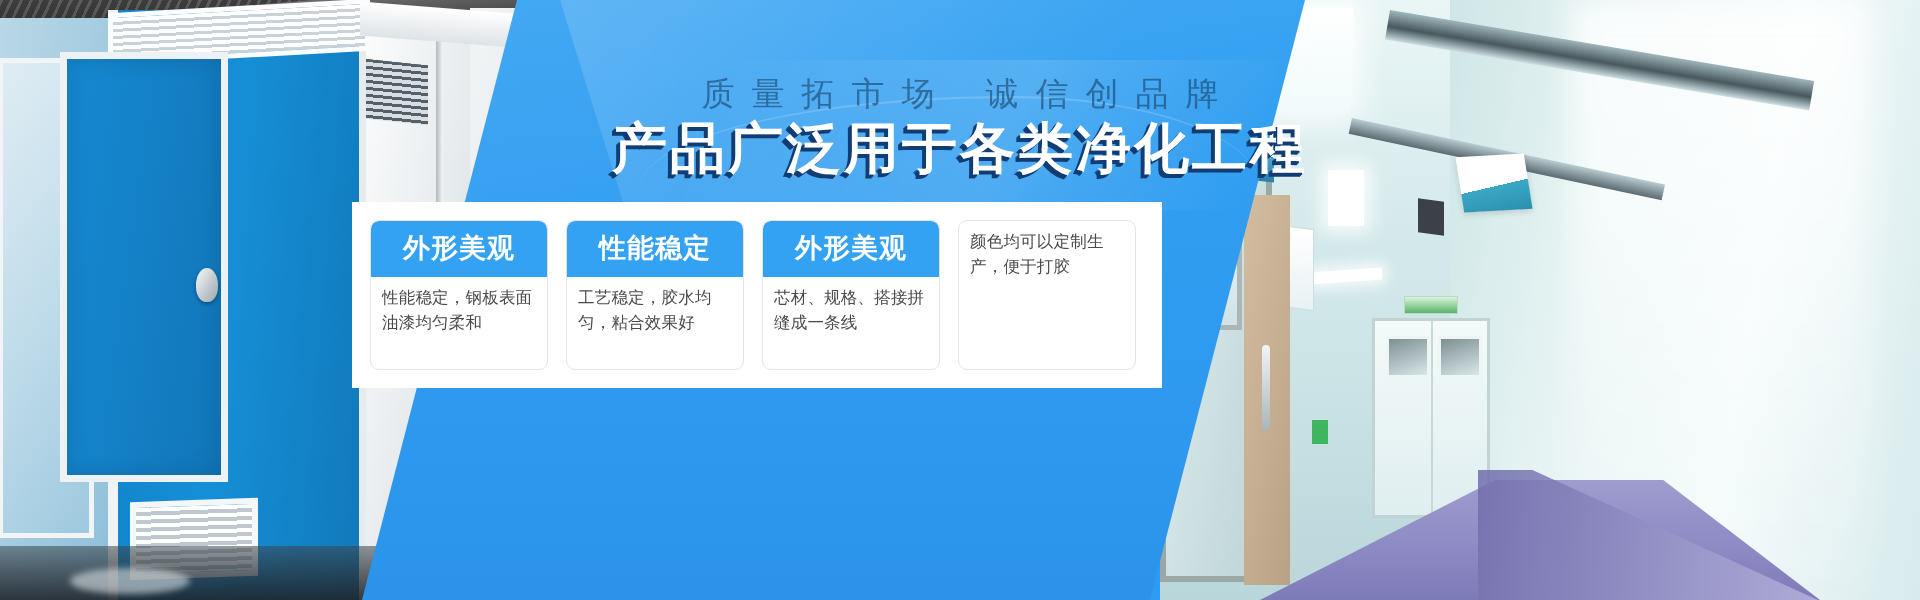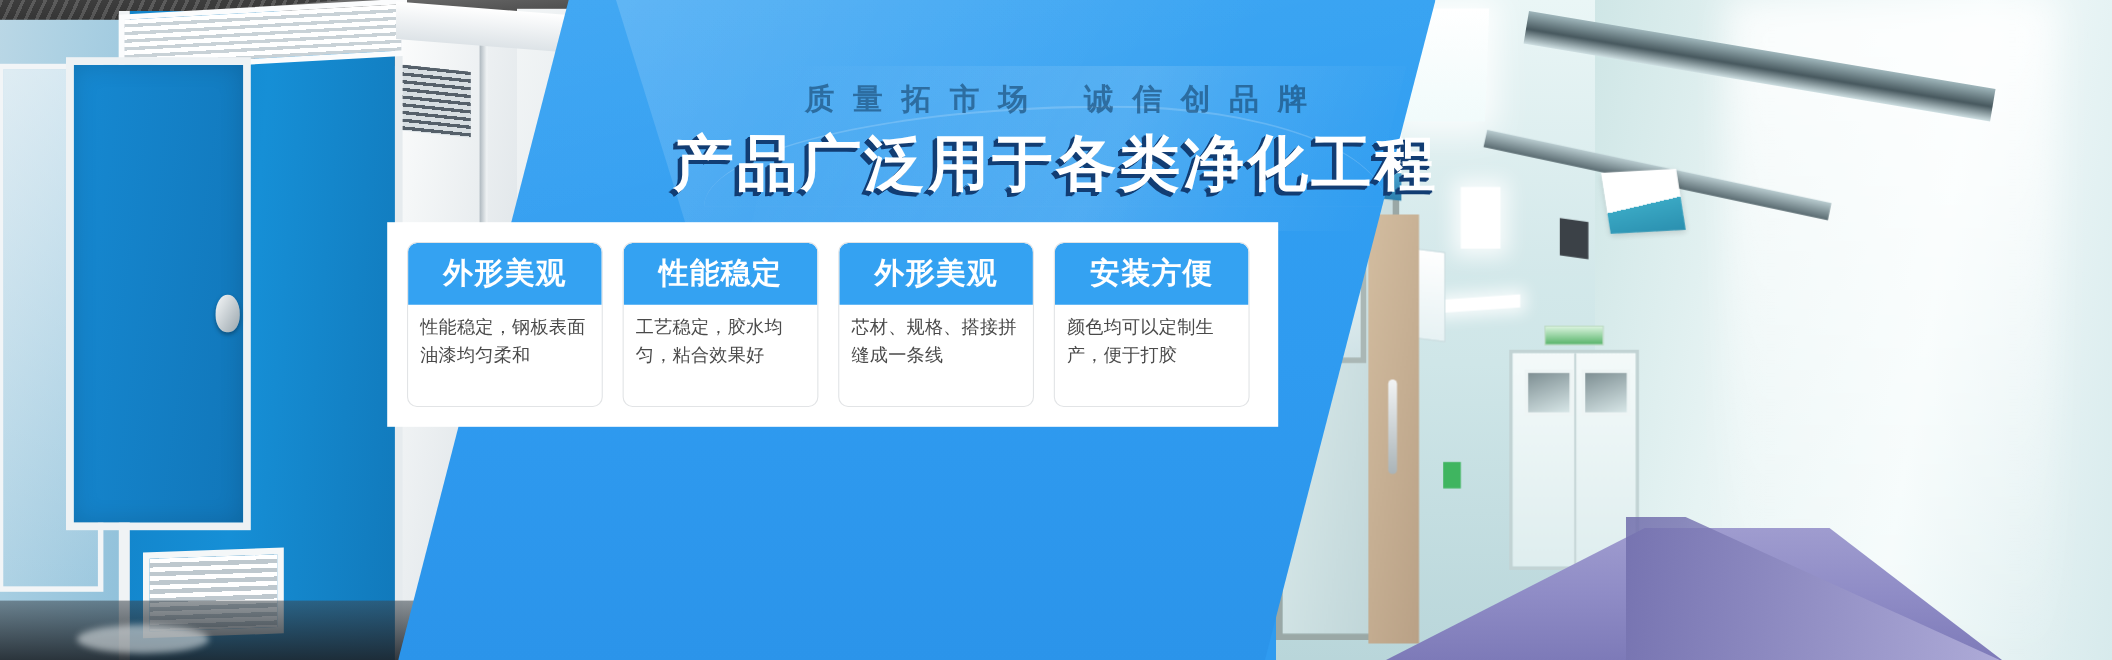--- a/index.html
+++ b/index.html
@@ -264,24 +264,24 @@
     border-radius: 60% 40% 0 0 / 100% 100% 0 0;
     pointer-events: none;
   }
 
   
   .tagline {
     position: absolute;
     left: 0; right: 0; top: 72px;
     text-align: center;
     color: rgba(22,70,110,0.62);
-    font-size: 27px;
+    font-size: 33px;
     letter-spacing: 17px;
     text-indent: 17px;
-    font-weight: 700;
+    font-weight: 400;
     white-space: nowrap;
   }
   .tagline .gap { display: inline-block; width: 34px; }
 
   .headline {
     position: absolute;
     left: 0; right: 0; top: 112px;
     text-align: center;
     color: #ffffff;
     font-size: 55px;
@@ -400,19 +400,18 @@
       <div class="card-head">性能稳定</div>
       <div class="card-body">工艺稳定，胶水均匀，粘合效果好</div>
     </div>
 
     <div class="card">
       <div class="card-head">外形美观</div>
       <div class="card-body">芯材、规格、搭接拼缝成一条线</div>
     </div>
 
     <div class="card">
-      <div class="card-head">安装方便</div>
       <div class="card-body">颜色均可以定制生产，便于打胶</div>
     </div>
 
   </div>
 
 </div>
 
 </body></html>

